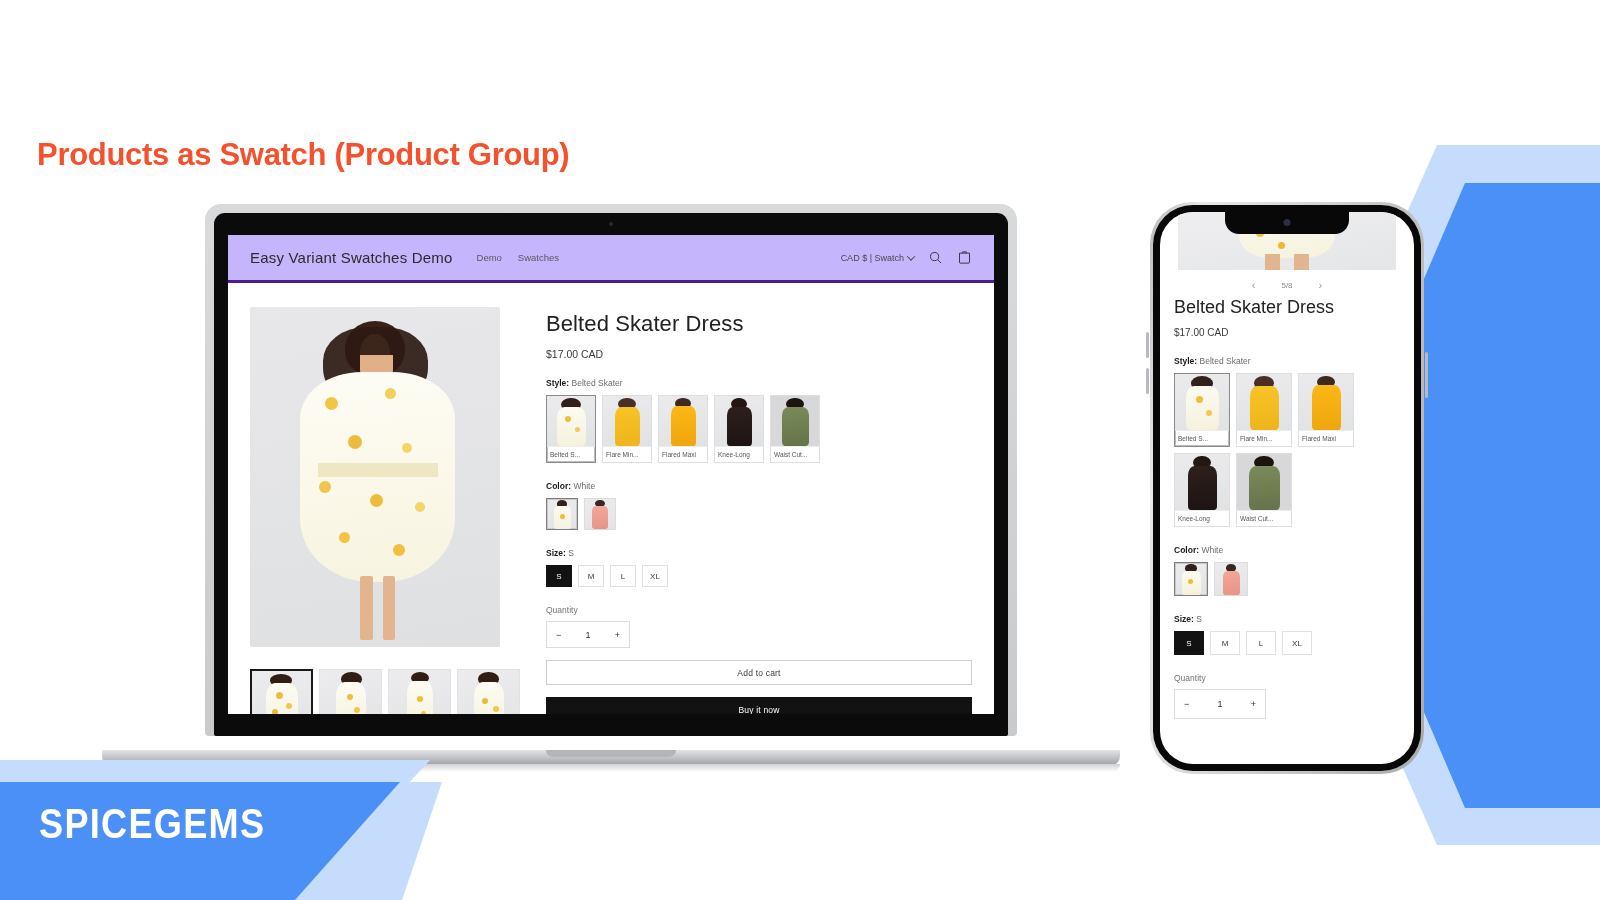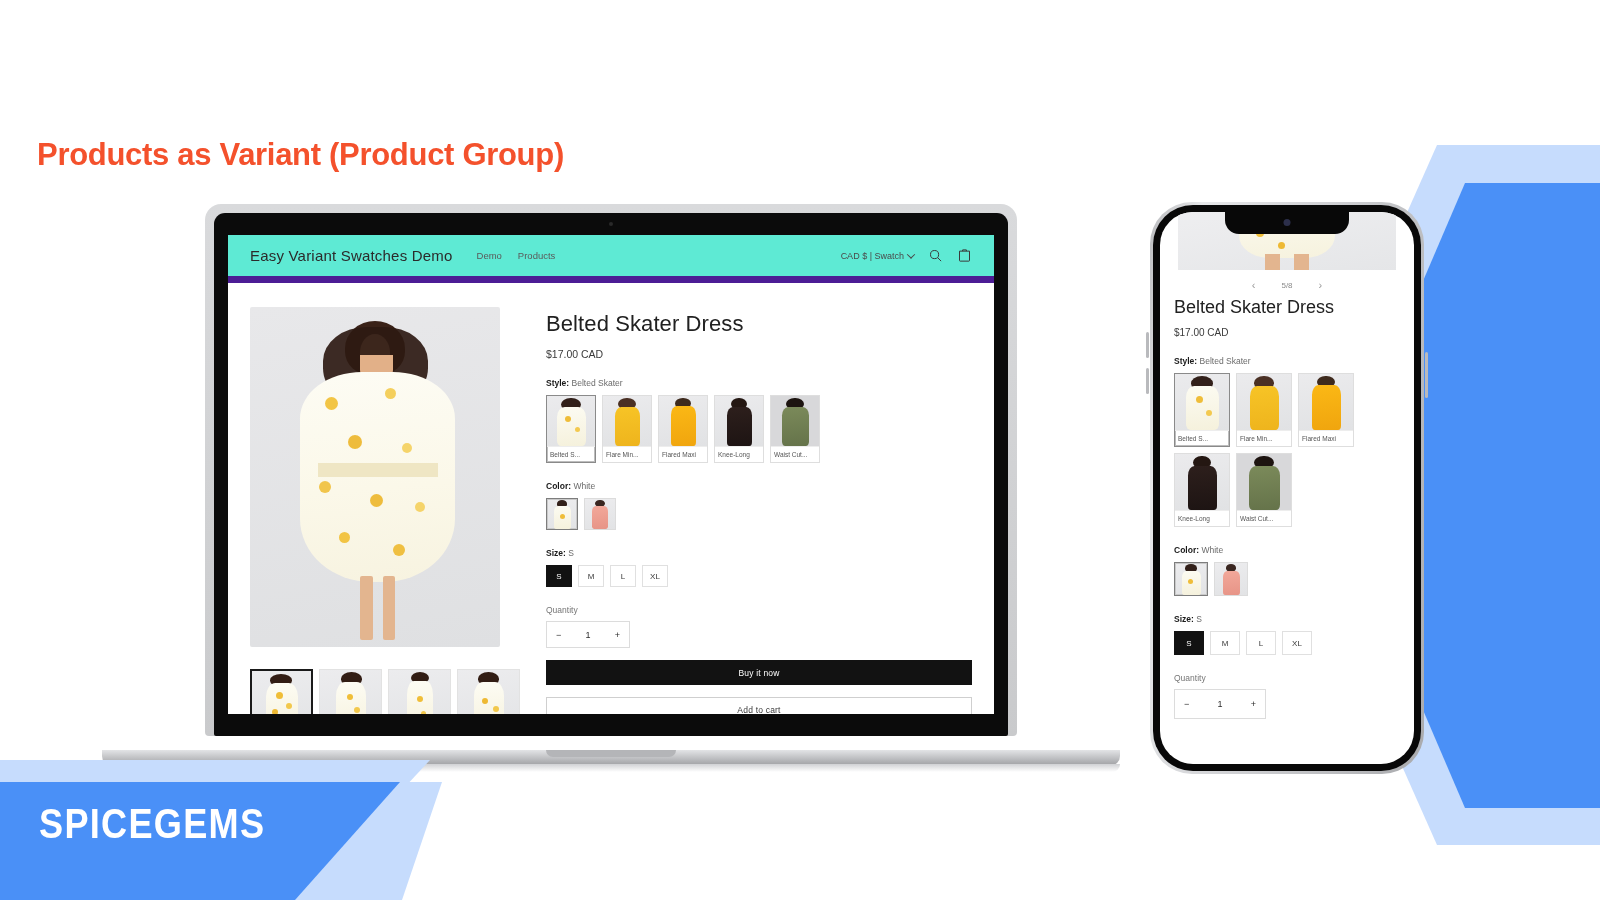--- a/index.html
+++ b/index.html
@@ -104,21 +104,21 @@
   }
   .baseFoot{
     position:absolute; left:-103px; top:560px; width:1018px; height:8px;
     background:linear-gradient(180deg,#d0d1d4,#ffffff);
     border-radius:0 0 14px 14px; filter:blur(0.4px);
   }
 
   
   .topbar{
     display:flex; align-items:center; height:48px;
-    padding:0 22px; border-bottom:7px solid #4c1d95; background:#5eead4;
+    padding:0 22px; border-bottom:3px solid #4c1d95; background:#c4b5fd;
   }
   .logoTxt{ font-size:15px; color:#2b2b2b; margin-right:24px; letter-spacing:.2px; }
   .navlink{ font-size:9.5px; color:#5a5a5a; margin-right:16px; }
   .topRight{ margin-left:auto; display:flex; align-items:center; gap:14px; }
   .currency{ font-size:9px; color:#4a4a4a; display:flex; align-items:center; gap:4px; }
   .chev{ width:6px; height:6px; border-right:1px solid #4a4a4a; border-bottom:1px solid #4a4a4a;
          transform:rotate(45deg) translate(-1px,-1px); }
   .ic{ width:15px; height:15px; display:inline-block; }
 
   .pdp{ display:flex; padding:24px 22px 0 22px; gap:26px; }
@@ -209,32 +209,32 @@
   .pPrice{ font-size:10px; color:#3a3a3a; margin-top:9px; }
 </style>
 </head>
 <body>
 
 <div id="stage">
 
   <div class="hexOuter"></div>
   <div class="hexInner"></div>
 
-  <div class="h2">Products as Variant (Product Group)</div>
+  <div class="h2">Products as Swatch (Product Group)</div>
 
   <div class="laptop">
     <div class="lidOuter">
       <div class="lidInner">
         <div class="camDot"></div>
         <div class="screen">
 
           <div class="topbar">
             <div class="logoTxt">Easy Variant Swatches Demo</div>
             <div class="navlink">Demo</div>
-            <div class="navlink">Products</div>
+            <div class="navlink">Swatches</div>
             <div class="topRight">
               <div class="currency">
                 <span>CAD $ | Swatch</span>
                 <span class="chev"></span>
               </div>
               <span class="ic">
                 <svg viewBox="0 0 24 24" fill="none" stroke="#3a3a3a" stroke-width="1.6">
                   <circle cx="10.5" cy="10.5" r="6.5"></circle>
                     <line x1="15.5" y1="15.5" x2="21" y2="21"></line>
                 </svg>
@@ -380,22 +380,22 @@
                 <div class="size">XL</div>
               </div>
 
               <div class="qtyLbl">Quantity</div>
               <div class="qtyBox">
                 <span>−</span>
                 <span>1</span>
                 <span>+</span>
               </div>
 
+              <div class="btn btnOutline">Add to cart</div>
               <div class="btn btnDark">Buy it now</div>
-              <div class="btn btnOutline">Add to cart</div>
 
             </div>
           </div>
 
         </div>
       </div>
     </div>
     <div class="base">
       <div class="baseLabel">MacBook Air</div>
     </div>

